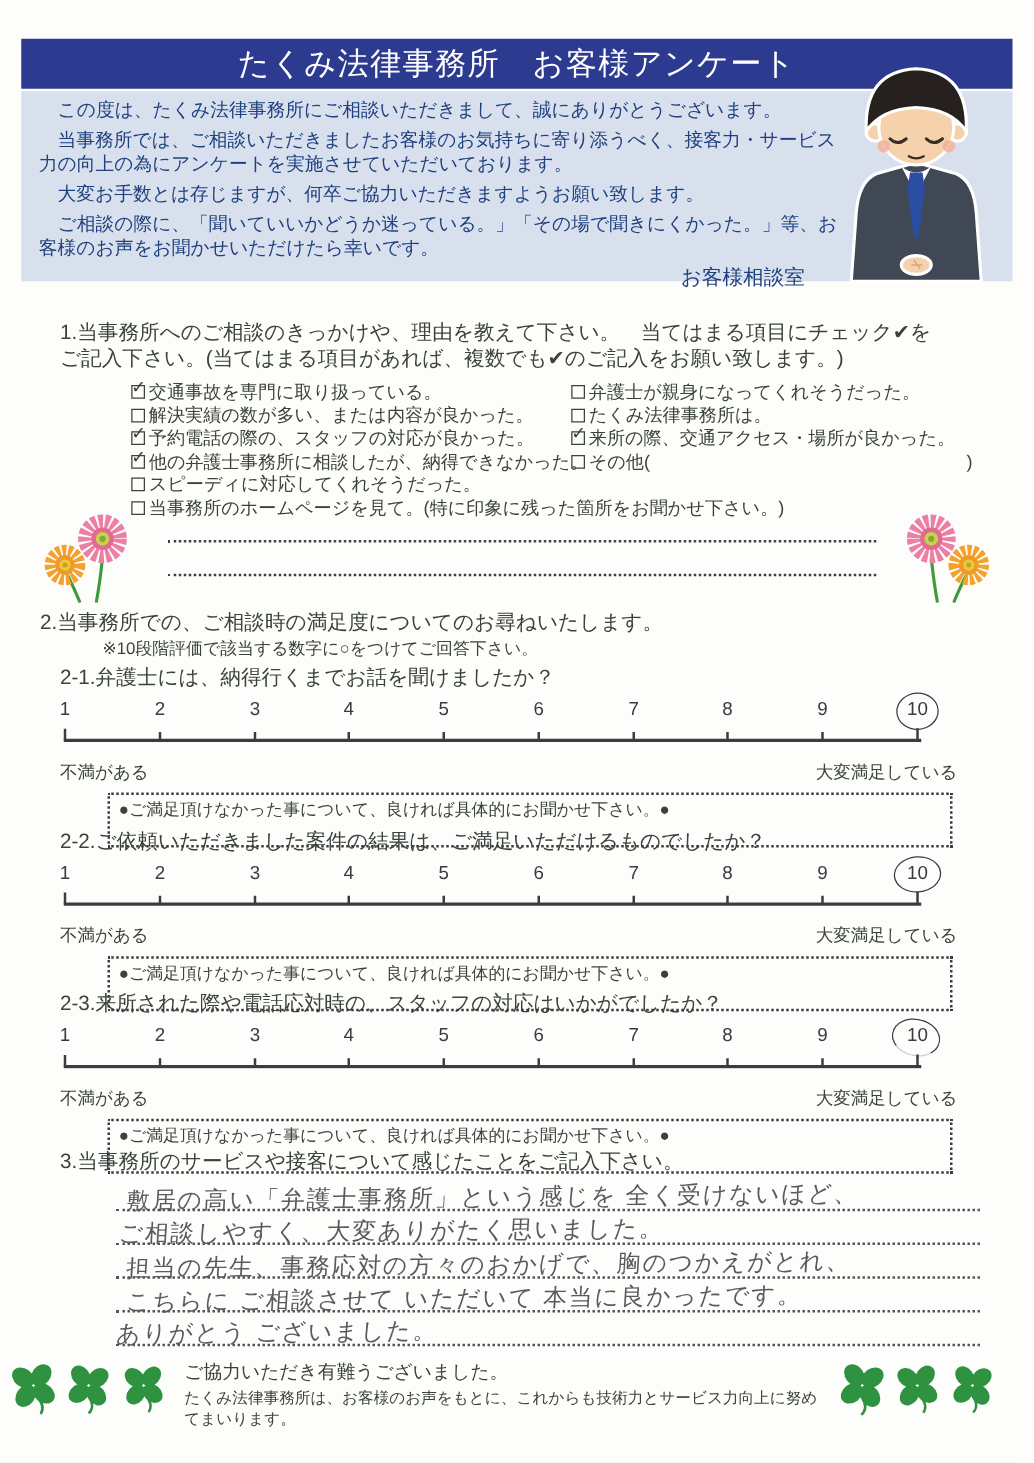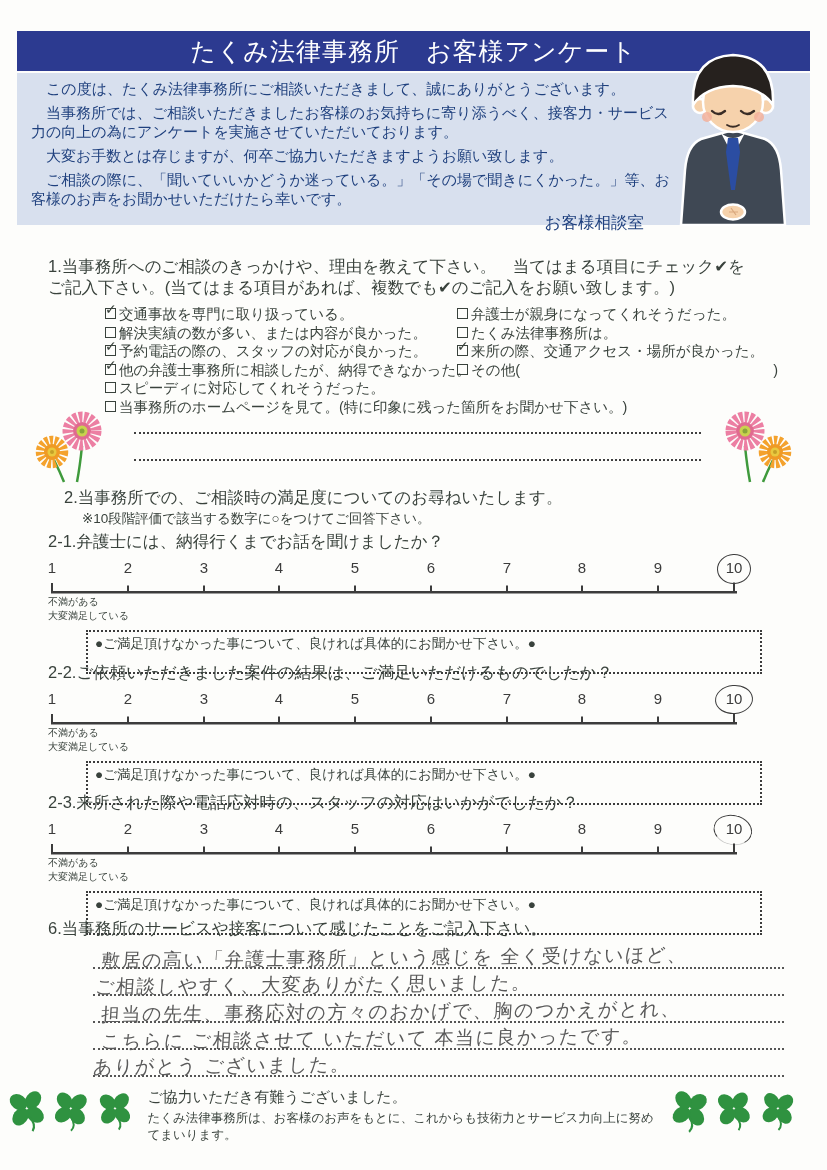--- a/index.html
+++ b/index.html
@@ -44,38 +44,38 @@
   }
   .opt .paren-close { margin-left:auto; padding-right:2px; }
   .opt.other-row { width:100%; }
   
   .memo-strip { position:absolute; left:20px; top:404px; width:787px; height:88px; display:flex; align-items:flex-start; }
   .flowers { flex:0 0 auto; }
   .flowers.right { transform:scaleX(-1); }
   .memo-lines { flex:1 1 auto; margin:0 6px 0 14px; padding-top:3px; }
   .memo-line { height:27px; border-bottom:2.5px dotted #3f3f3f; }
   
-  .q2-head { position:absolute; left:64px; top:487px; font-size:16.5px; }
+  .q2-head { position:absolute; left:32px; top:487px; font-size:16.5px; }
   .q2-note { position:absolute; left:82px; top:510px; font-size:13.5px; }
   .qblock { position:absolute; left:48px; width:732px; }
   .qblock .qh { font-size:16.5px; margin-bottom:6px; }
   .scale { position:relative; width:692px; }
   .nums { position:relative; height:21px; }
   .num { position:absolute; top:0; transform:translateX(-50%); font-size:15px; color:#3c3c3c; }
   .n0{left:4px}.n1{left:80px}.n2{left:156px}.n3{left:231px}.n4{left:307px}
   .n5{left:383px}.n6{left:459px}.n7{left:534px}.n8{left:610px}.n9{left:686px}
   .circle {
     position:absolute; left:686px; top:-5px; width:34px; height:30px;
     border:1.7px solid #3c3c3c; border-radius:50%;
     transform:translateX(-50%) rotate(-3deg);
   }
   .s1 .circle { width:38px; height:29px; transform:translateX(-50%) rotate(-5deg); }
   .s2 .circle { width:39px; height:30px; transform:translateX(-53%) rotate(12deg); border-bottom-color:rgba(60,60,60,0.25); }
   .axis { display:block; }
-  .scale-labels { display:flex; justify-content:space-between; width:718px; font-size:10px; margin-top:1px;flex-direction:column; }
+  .scale-labels { display:flex; justify-content:space-between; width:718px; font-size:14px; margin-top:15px; }
   .comment-box {
     margin:7px 0 0 38px; width:676px; height:44px;
     border:2px dotted #3c3c3c; padding:3px 7px; font-size:13.5px;
   }
   
   .q3 { position:absolute; left:48px; top:918px; width:736px; }
   .q3 .h { font-size:16.5px; }
   .hand-area { margin:2px 0 0 45px; }
   .hand-row { height:27px; border-bottom:2.2px dotted #555; position:relative; }
   .hand-text {
@@ -315,21 +315,21 @@
         <span>不満がある</span>
         <span>大変満足している</span>
       </div>
       <div class="comment-box">
         <span>●ご満足頂けなかった事について、良ければ具体的にお聞かせ下さい。●</span>
       </div>
     </div>
   </div>
 
   <div class="q3">
-    <div class="h">6.当事務所のサービスや接客について感じたことをご記入下さい。</div>
+    <div class="h">3.当事務所のサービスや接客について感じたことをご記入下さい。</div>
     <div class="hand-area">
       <div class="hand-row">
         <span class="hand-text">敷居の高い「弁護士事務所」という感じを 全く受けないほど、</span>
       </div>
       <div class="hand-row">
         <span class="hand-text">ご相談しやすく、大変ありがたく思いました。</span>
       </div>
       <div class="hand-row">
         <span class="hand-text">担当の先生、事務応対の方々のおかげで、胸のつかえがとれ、</span>
       </div>

